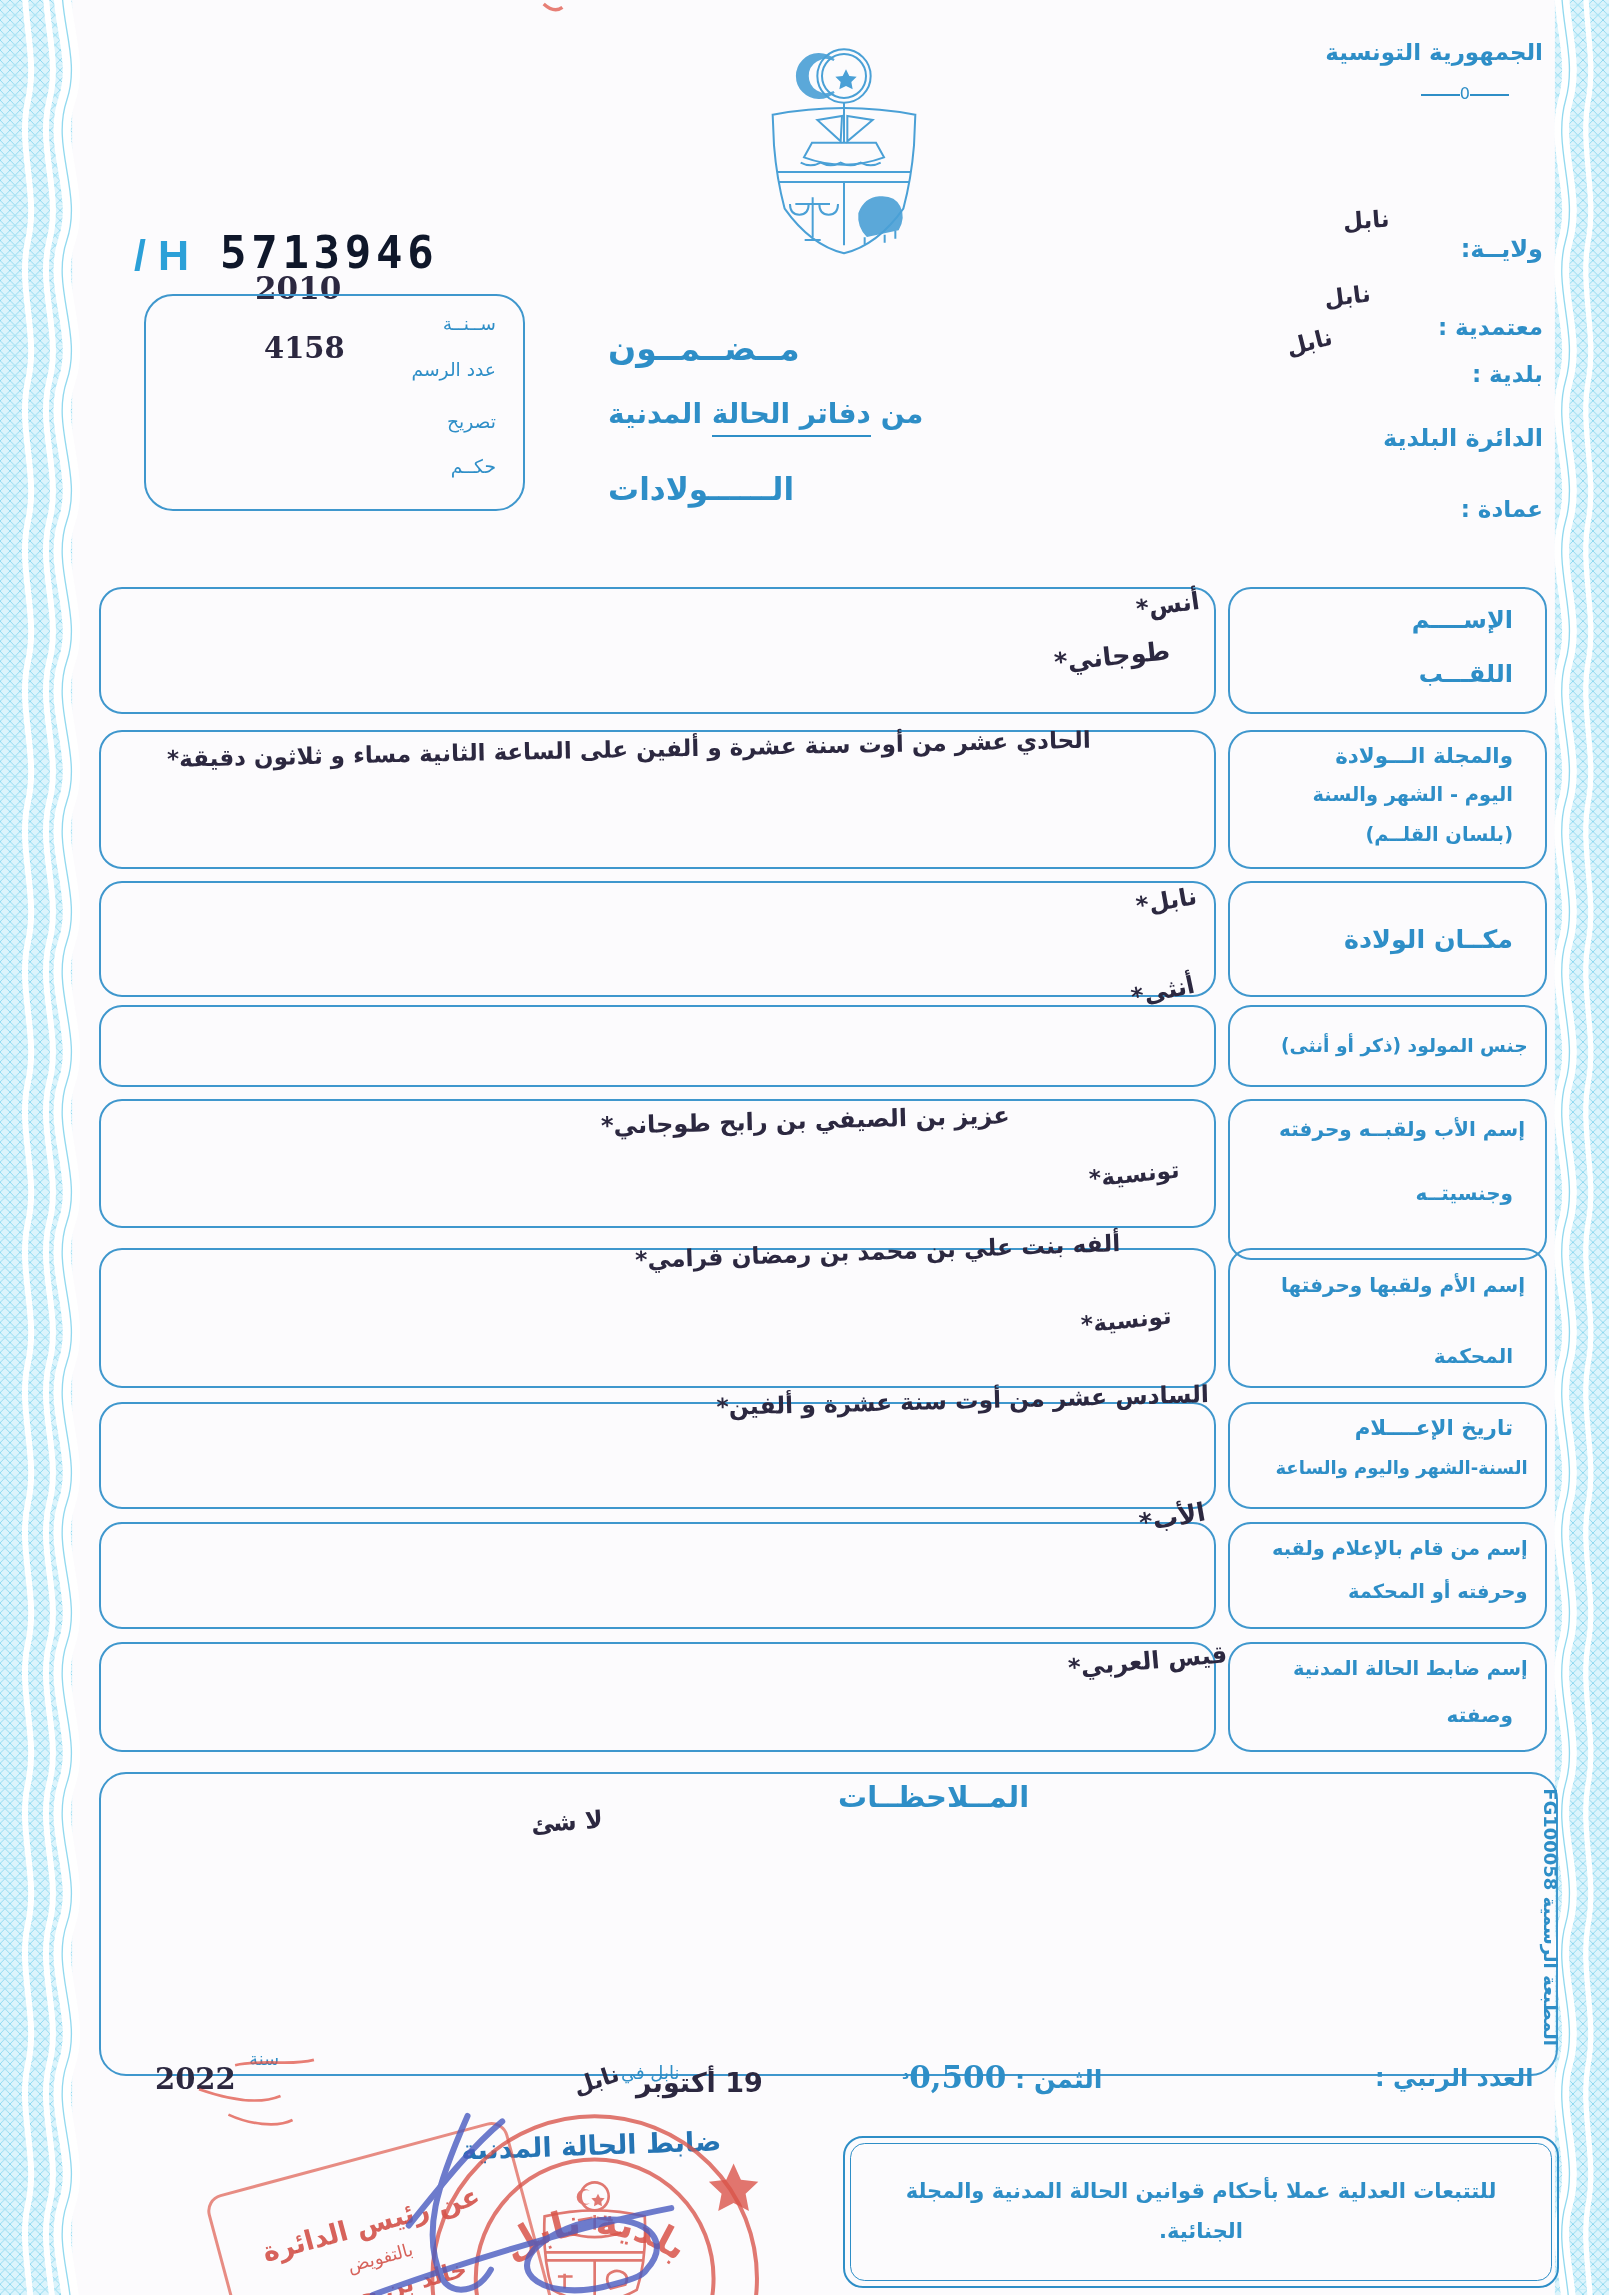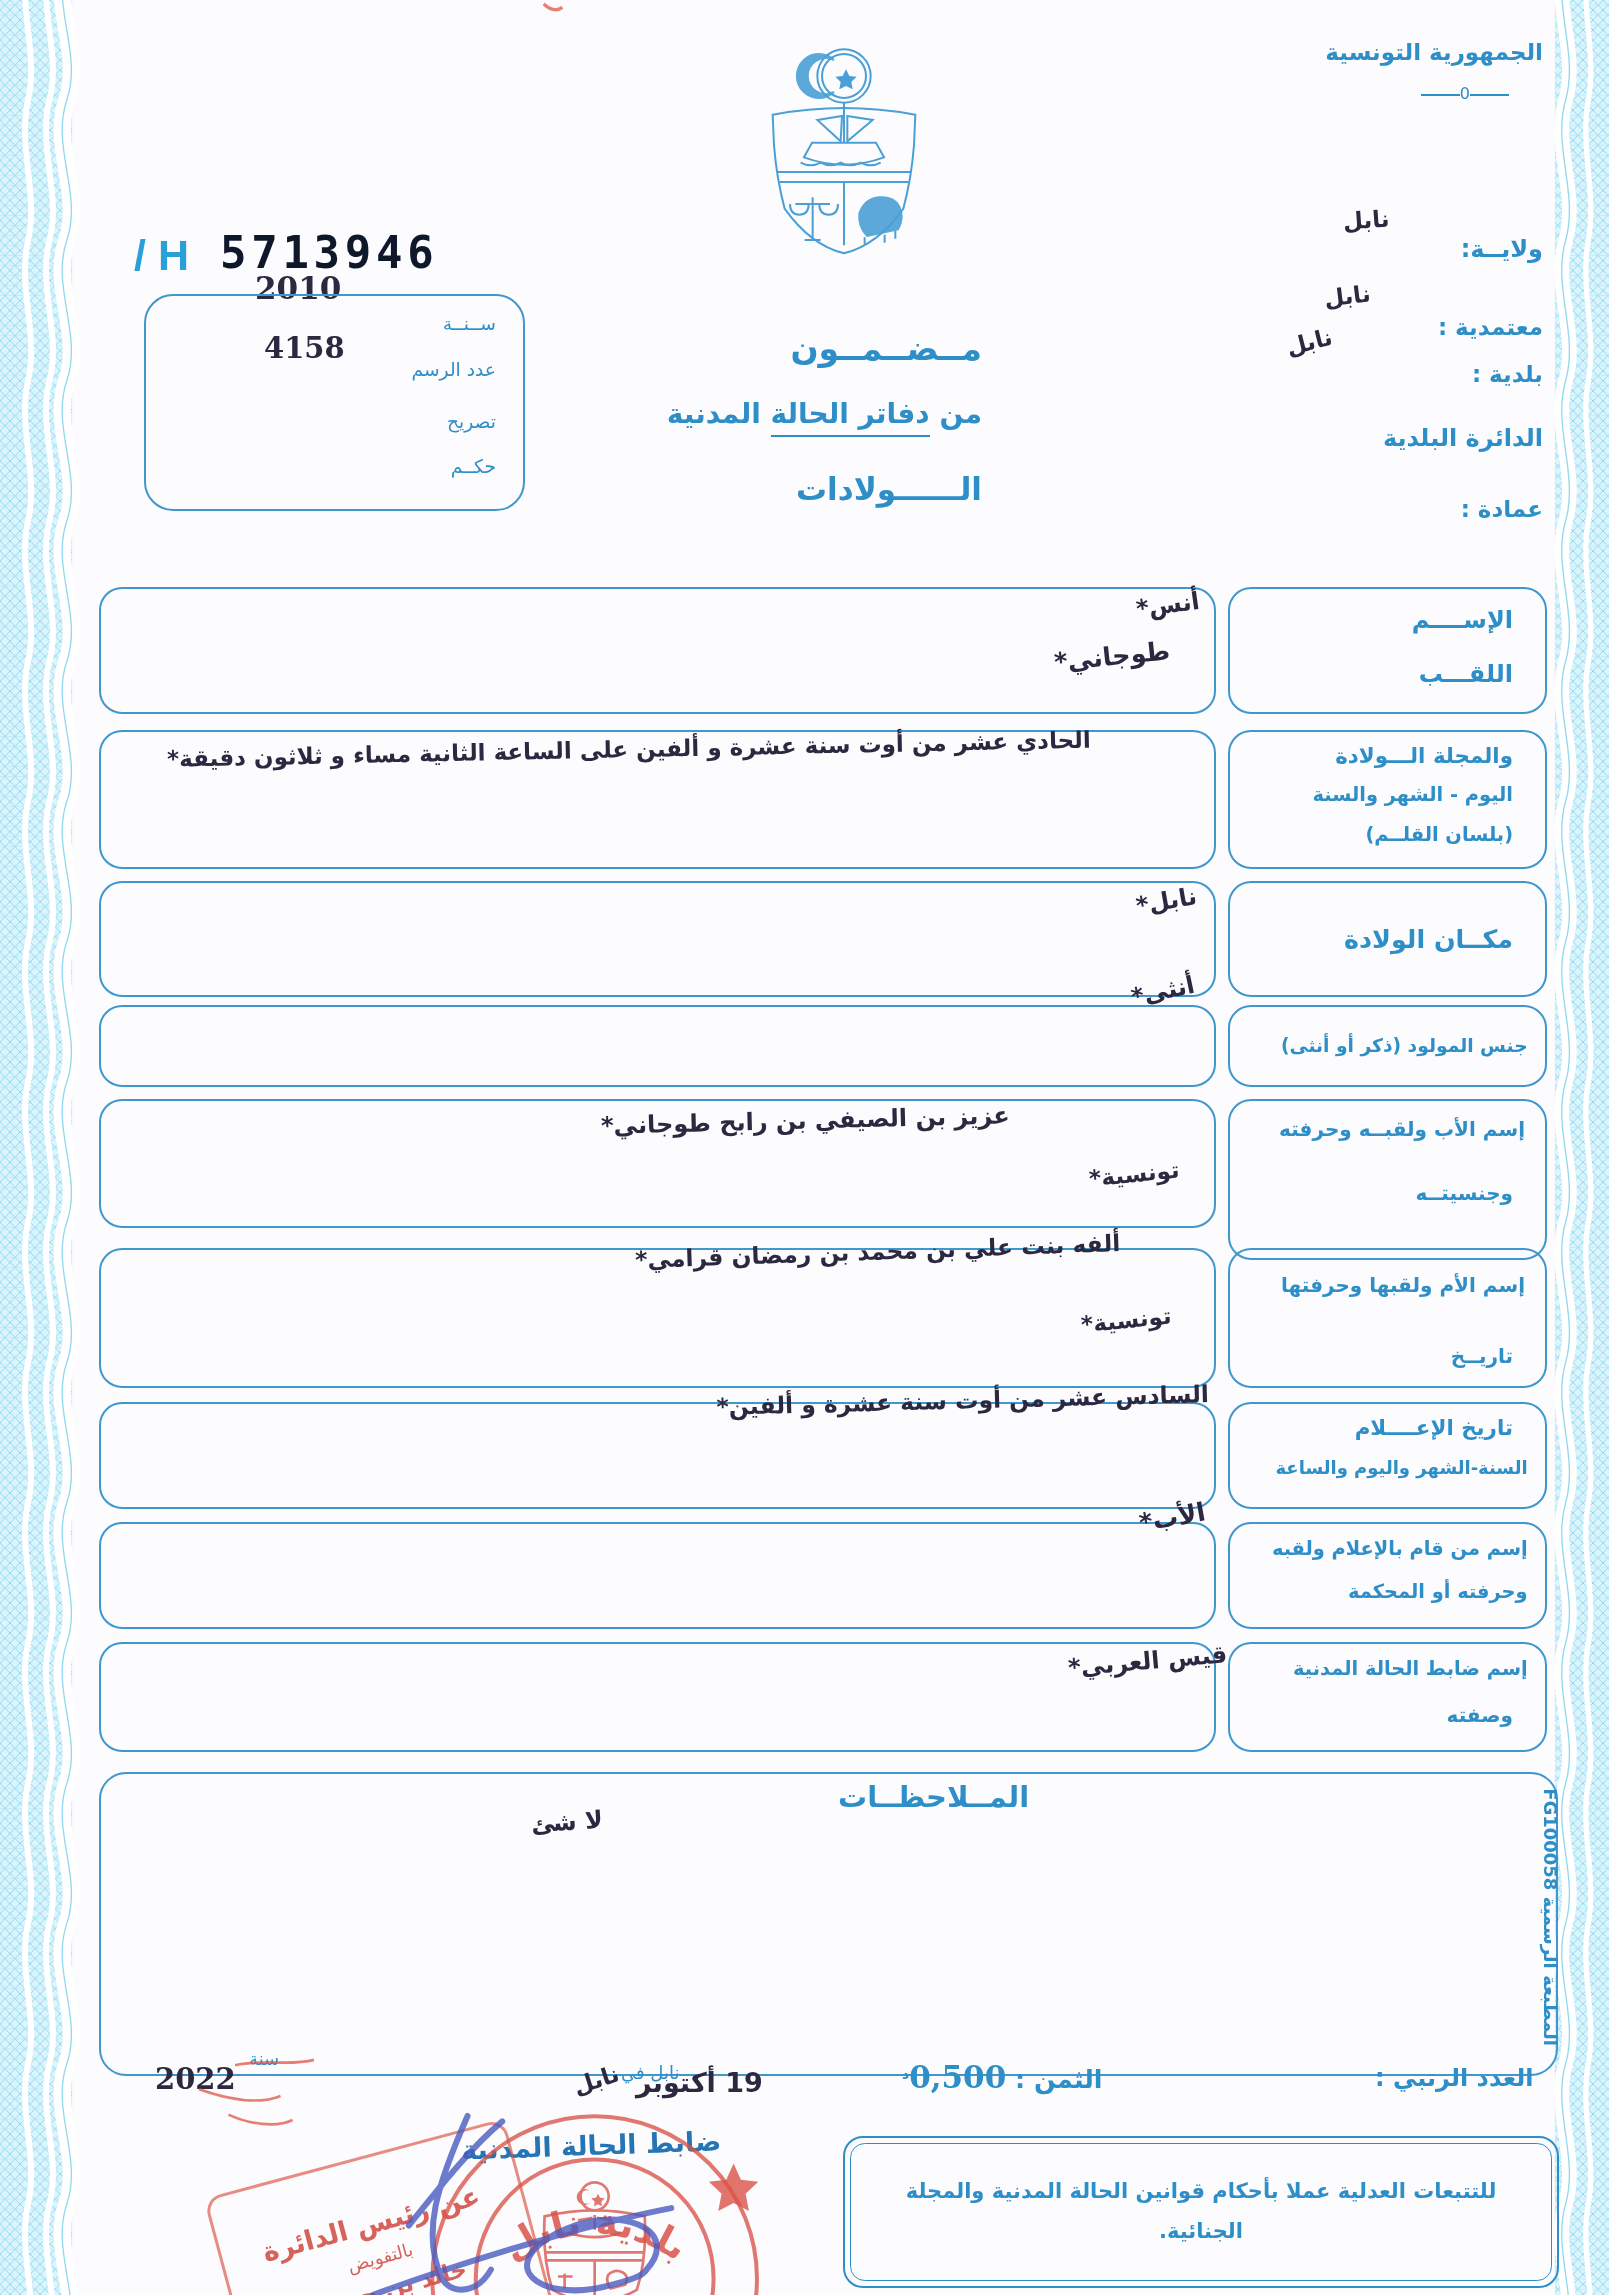--- a/index.html
+++ b/index.html
@@ -9,21 +9,21 @@
   .blue{color:#2e8ec7}
   .steel{color:#2574b4}
   .ink{color:#2c2840}
   .b{font-weight:bold}
   .serif{font-family:"DejaVu Serif",serif}
   .mono{font-family:"DejaVu Sans Mono",monospace}
   .nw{white-space:nowrap}
   .box{position:absolute;border:2.7px solid #3f97cd;border-radius:23px;background:transparent}
   .ll{position:absolute;right:32px;color:#2e8ec7;white-space:nowrap}
   .val{position:absolute;color:#2c2840;font-weight:bold;white-space:nowrap}
-  .ctr{text-align:right}
+  .ctr{text-align:left}
   .divline{display:inline-block;width:39px;border-top:2px solid #2e8ec7;vertical-align:middle}
   .notice-outer{position:absolute;left:843px;top:2136px;width:716px;height:152px;border:2px solid #2e8ec7;border-radius:20px;padding:4.7px}
   .notice-inner{width:100%;height:100%;border:1.3px solid #2e8ec7;border-radius:14.7px;display:flex;flex-direction:column;justify-content:center;text-align:center;color:#2e8ec7;font-size:21px;font-weight:bold;line-height:1.9;padding:0 17.4px}
   .rect-stamp{position:absolute;left:224px;top:2155px;width:311px;height:200px;transform:rotate(-15deg);border:3.3px solid rgba(220,80,66,.65);border-radius:17.4px;display:flex;flex-direction:column;align-items:center;justify-content:center;gap:9.4px;color:rgba(205,60,50,.8)}
   .vert-ref{position:absolute;left:1561px;top:1832px;width:214px;transform:rotate(90deg);transform-origin:top left;color:#2e8ec7;font-size:18px;font-weight:bold;white-space:nowrap}
   sup{font-size:.55em}
 </style>
 </head>
 <body>
 
@@ -134,21 +134,21 @@
 <div class="box" style="left:1228px;top:1099px;width:319px;height:161px">
   <span class="ll b" style="right:20px;top:16px;font-size:20px">إسم الأب ولقبــه وحرفته</span>
   <span class="ll b" style="top:80px;font-size:20px">وجنسيتــه</span>
 </div>
 <span class="val" style="left:601px;top:1104px;width:608px;text-align:left;font-size:24px;transform:rotate(-1.5deg)">عزيز بن الصيفي بن رابح طوجاني*</span>
 <span class="val" style="left:1089px;top:1161px;font-size:23px;transform:rotate(-6deg)">تونسية*</span>
 
 <div class="box" style="left:99px;top:1248px;width:1117px;height:140px"></div>
 <div class="box" style="left:1228px;top:1248px;width:319px;height:140px">
   <span class="ll b" style="right:20px;top:23px;font-size:20px">إسم الأم ولقبها وحرفتها</span>
-  <span class="ll b" style="top:94px;font-size:20px">تاريــخ</span>
+  <span class="ll b" style="top:94px;font-size:20px">المحكمة</span>
 </div>
 <span class="val" style="left:635px;top:1236px;width:575px;text-align:left;font-size:23.4px;transform:rotate(-2deg)">ألفه بنت علي بن محمد بن رمضان قرامي*</span>
 <span class="val" style="left:1081px;top:1307px;font-size:23px;transform:rotate(-6deg)">تونسية*</span>
 
 <div class="box" style="left:99px;top:1402px;width:1117px;height:107px"></div>
 <div class="box" style="left:1228px;top:1402px;width:319px;height:107px">
   <span class="ll b" style="top:10.7px;font-size:21.4px">تاريخ الإعــــلام</span>
   <span class="ll b" style="right:17.4px;top:53px;font-size:18px">السنة-الشهر واليوم والساعة</span>
 </div>
 <span class="val" style="left:755px;top:1386px;width:454px;text-align:left;font-size:23.4px;transform:rotate(-1.5deg)">السادس عشر من أوت سنة عشرة و ألفين*</span>

